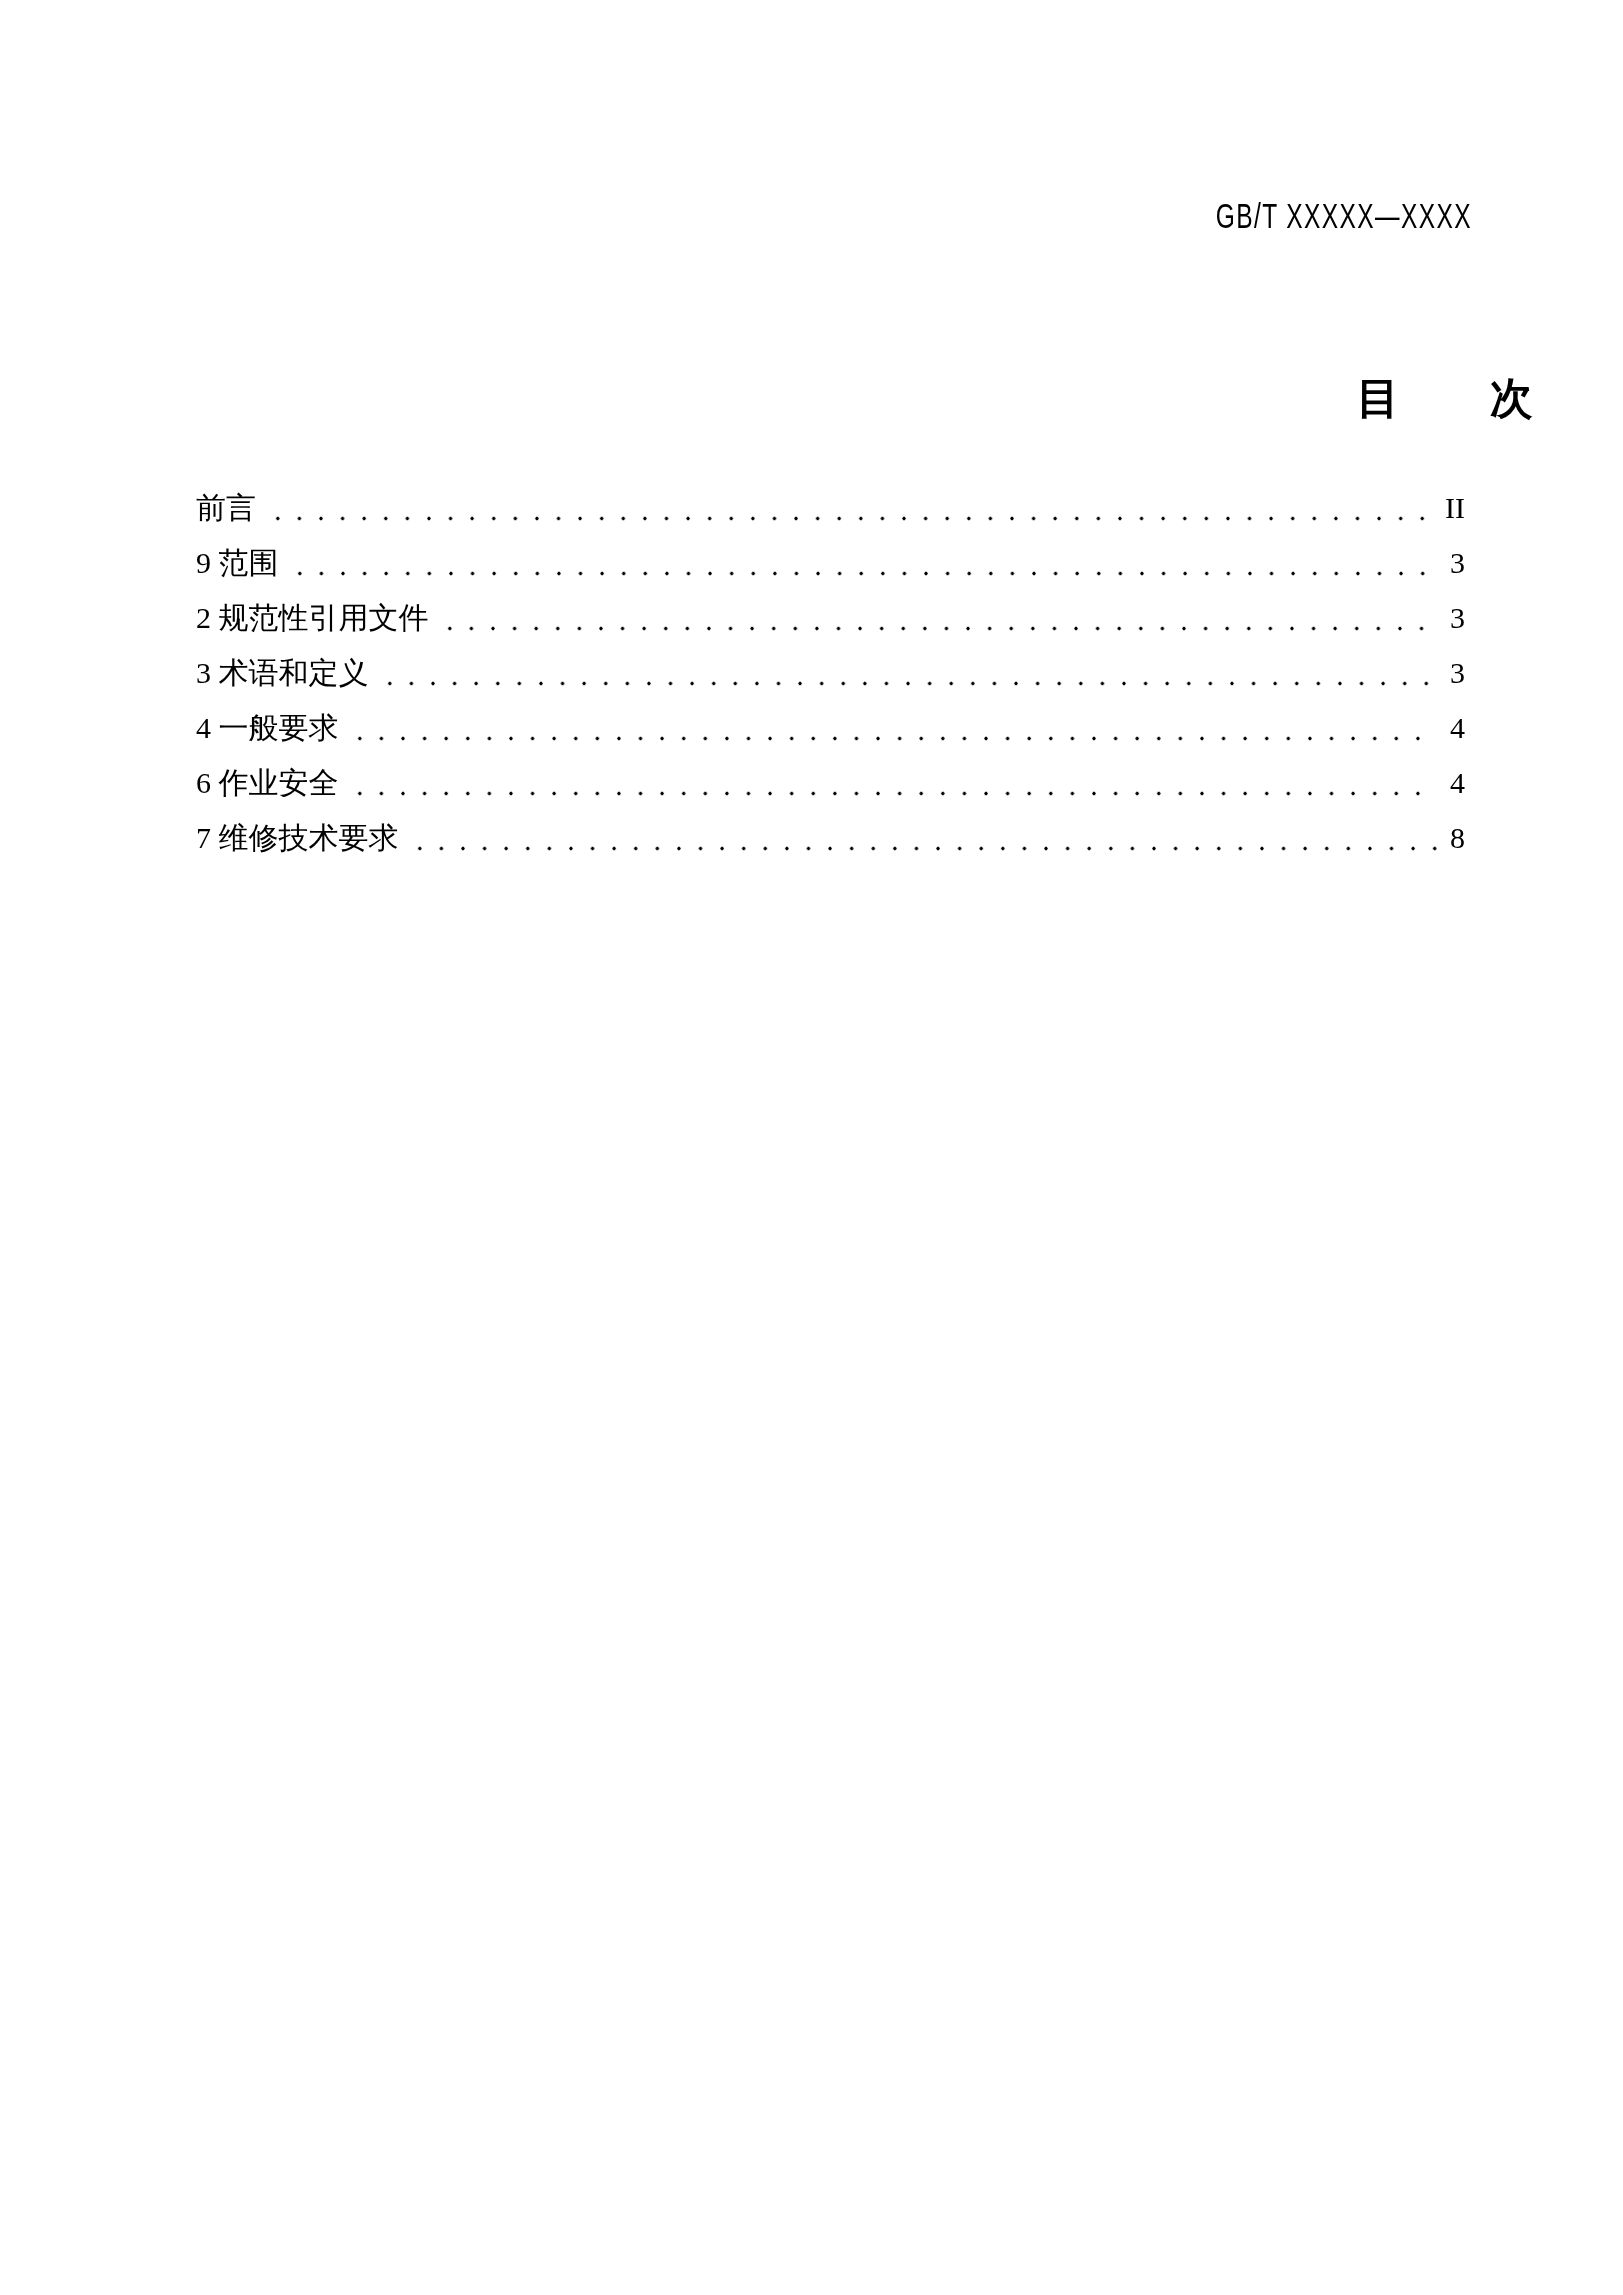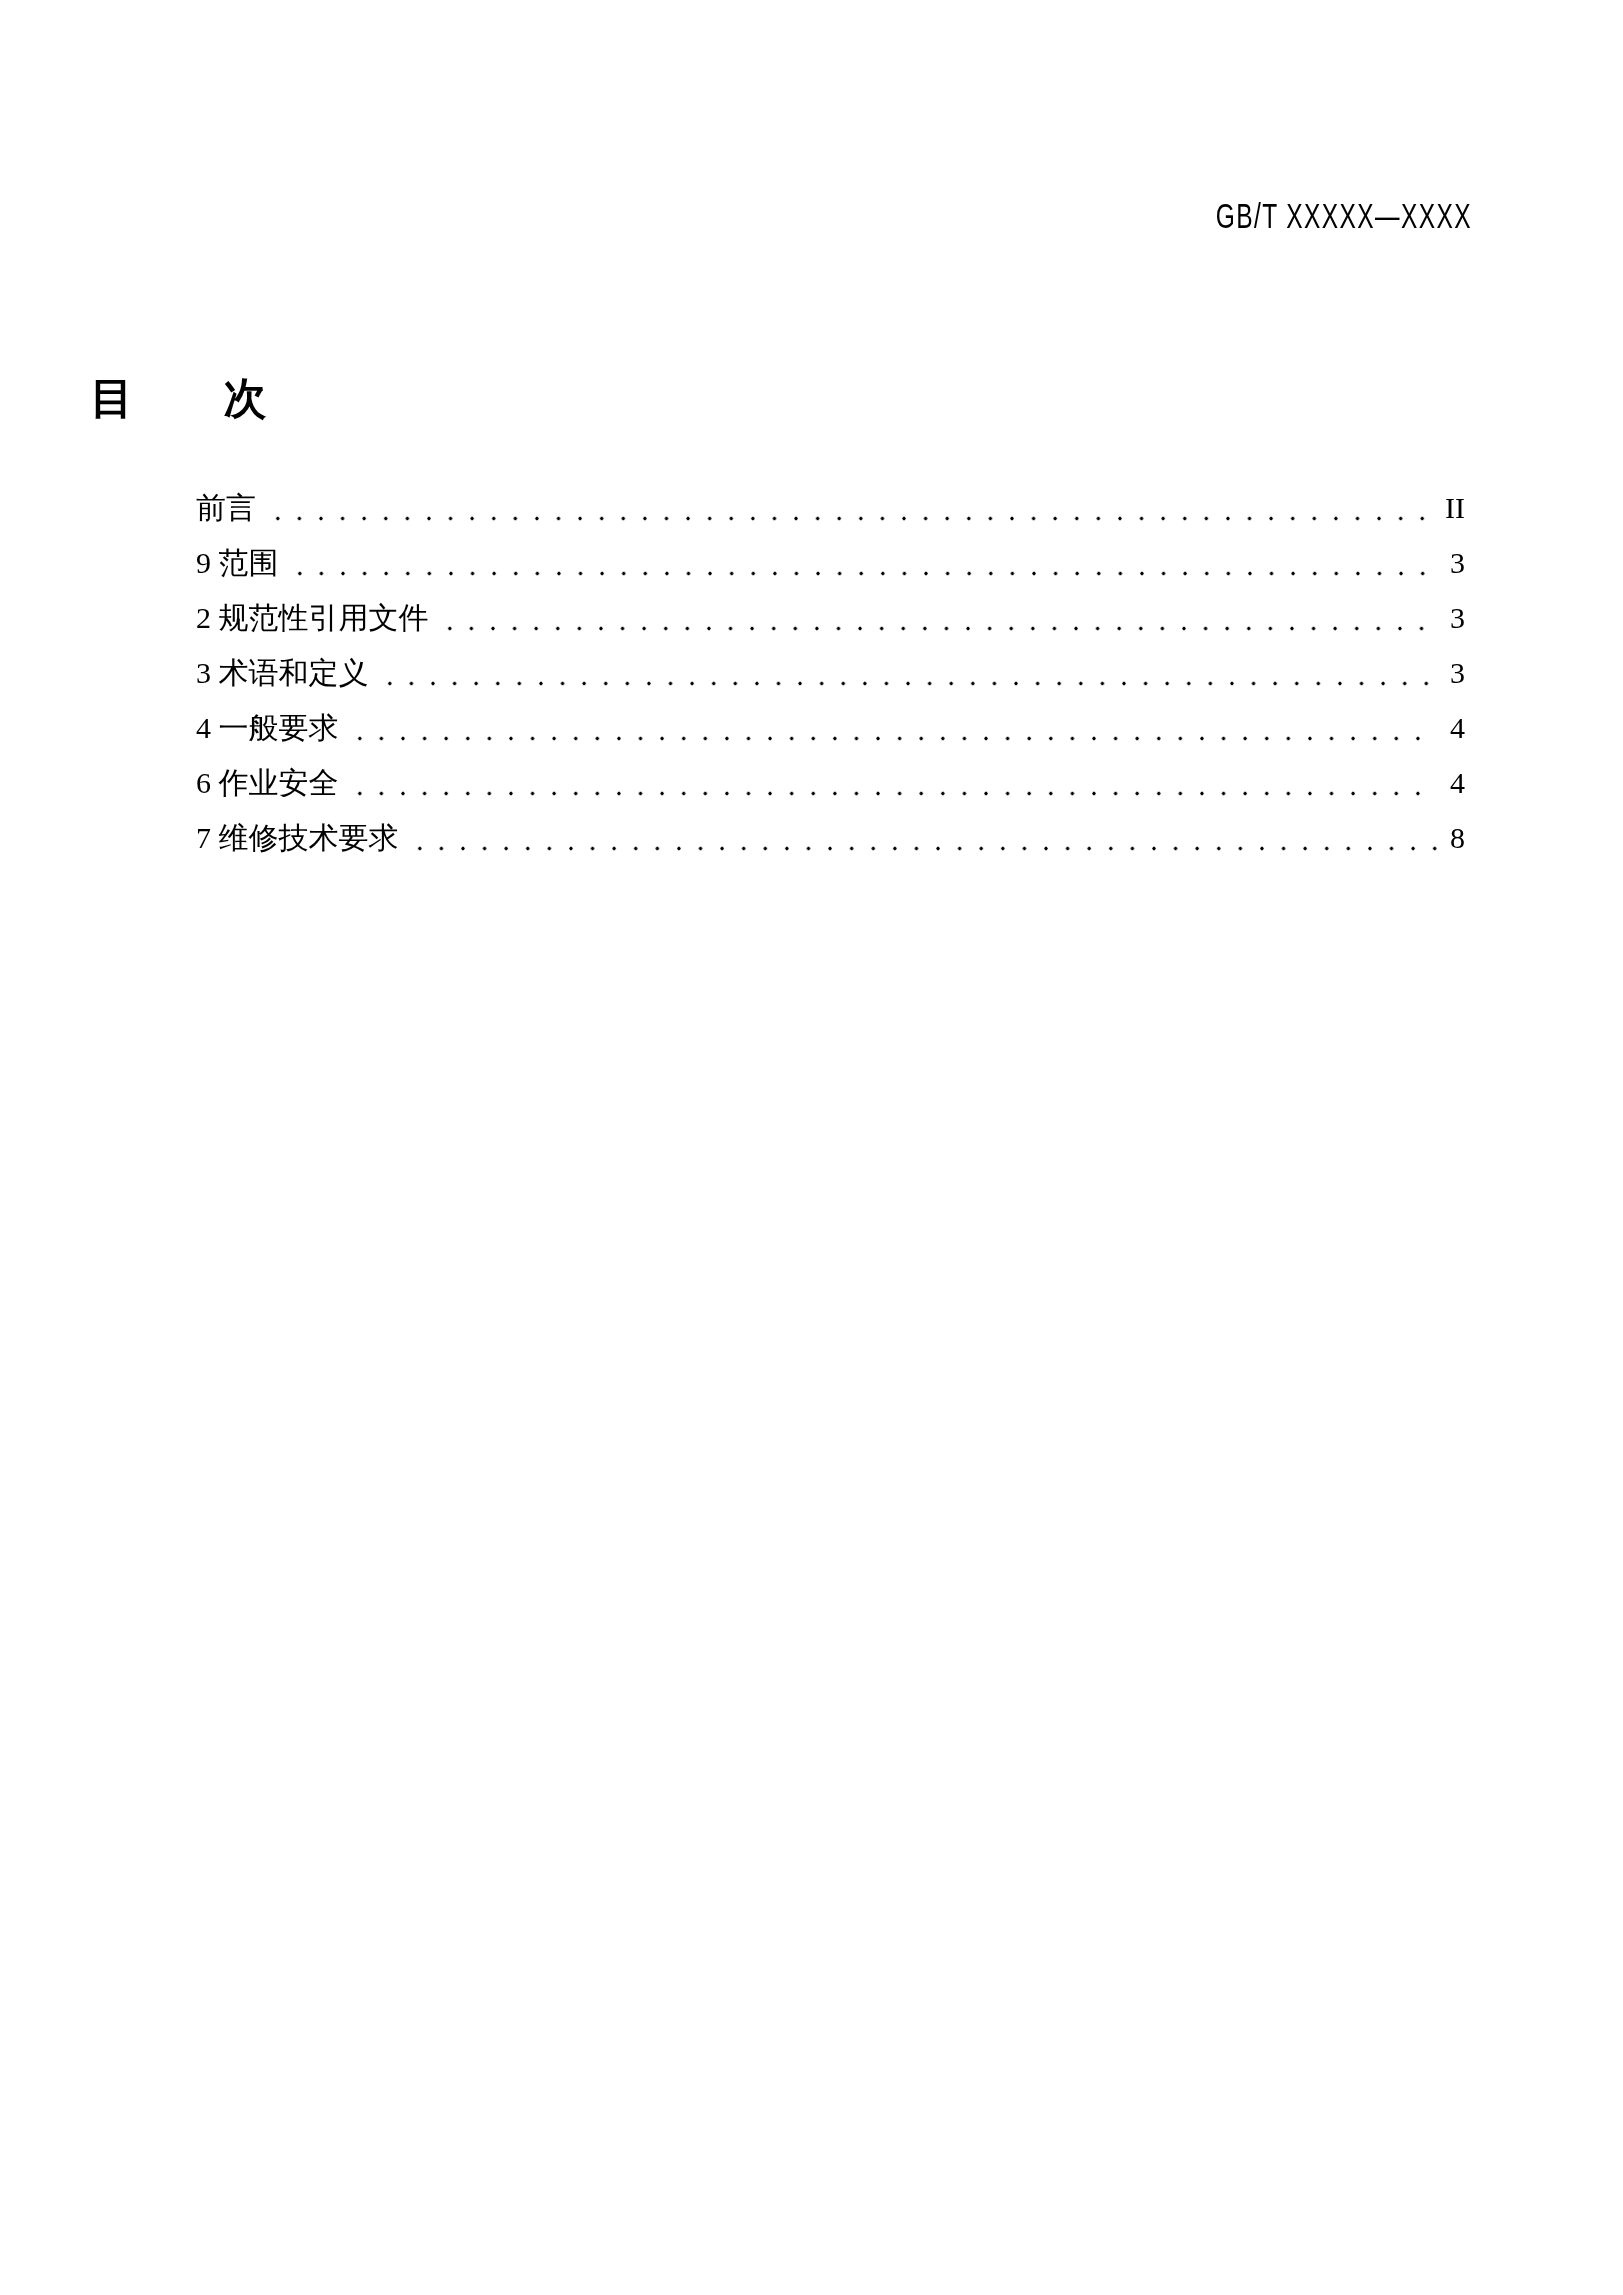--- a/index.html
+++ b/index.html
@@ -30,21 +30,21 @@
     transform: scaleX(0.70);
     transform-origin: 100% 50%;
   }
 
   
   .toc-title {
     position: absolute;
     top: 346px;
     left: 0;
     right: 0;
-    text-align: left;
+    text-align: right;
     font-family: "DejaVu Sans", "Liberation Sans", sans-serif;
     font-weight: 700;
     font-size: 43px;
     line-height: 46px;
     letter-spacing: 2.1em;
     text-indent: 2.1em; 
     white-space: nowrap;
   }
 
   

